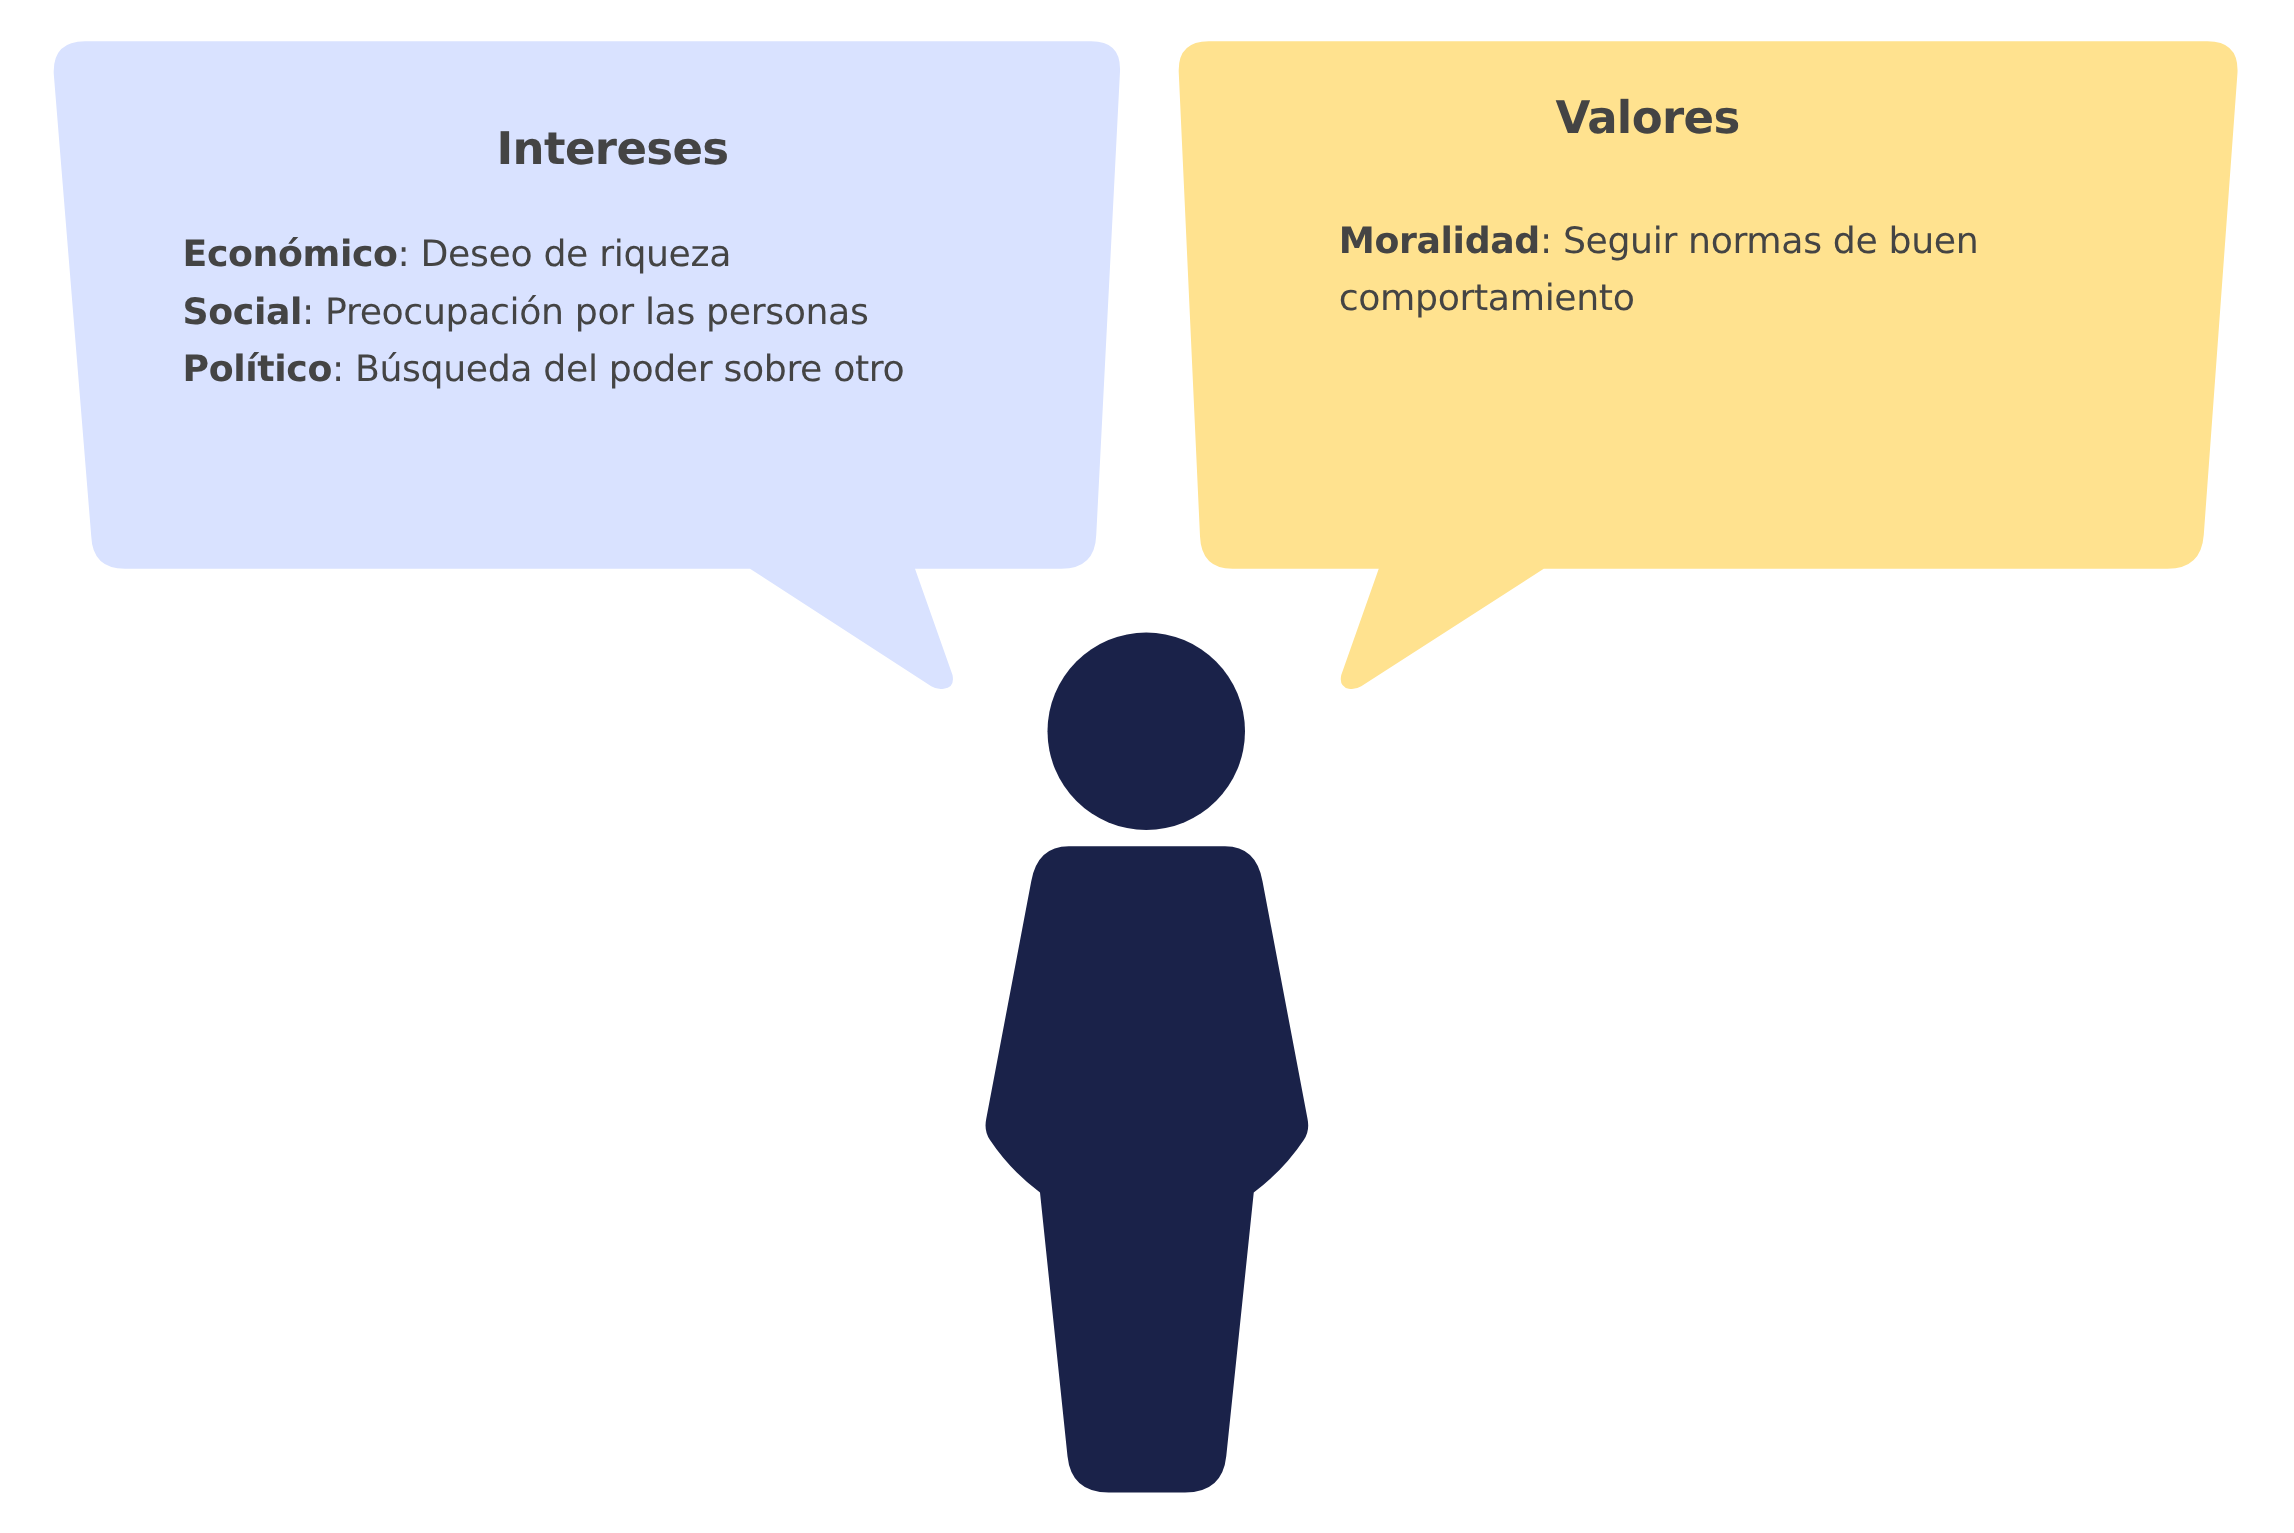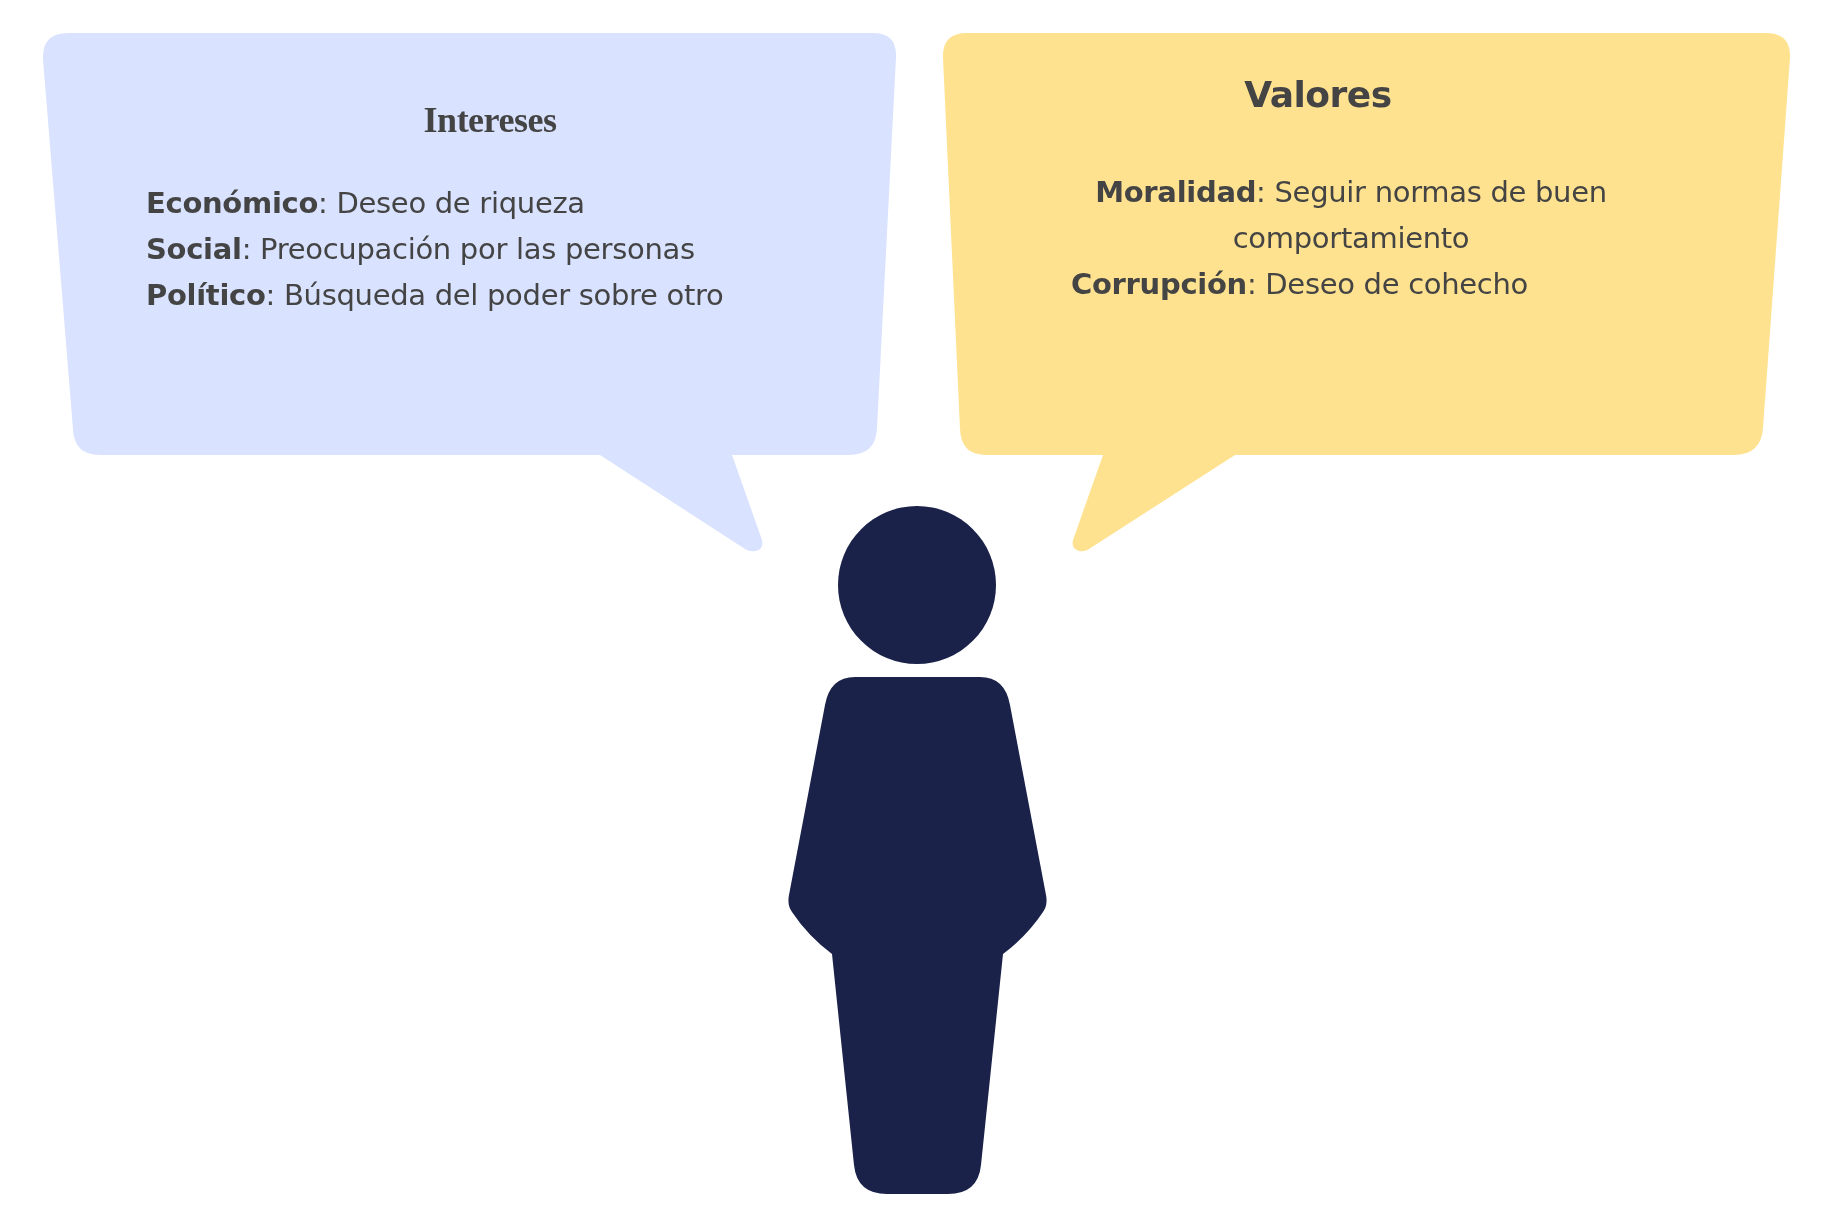--- a/index.html
+++ b/index.html
@@ -3,21 +3,21 @@
 <meta charset="utf-8">
 <style>
   html, body { margin: 0; padding: 0; background: #ffffff; }
   body { width: 1835px; height: 1226px; position: relative; overflow: hidden;
          font-family: "DejaVu Sans", "Liberation Sans", sans-serif; color: #444444; }
   svg.bg { position: absolute; left: 0; top: 0; }
   .title { position: absolute; font-weight: bold; font-size: 36px; line-height: 44px;
            text-align: center; color: #444444; letter-spacing: -0.5px; }
   .list { position: absolute; font-size: 29px; line-height: 46px; color: #444444; letter-spacing: -0.3px; }
   .list .row { white-space: nowrap; }
-  .list .row.wrap { white-space: normal; text-align: center; }
+  .list .row.wrap { white-space: normal; }
   .list b { font-weight: bold; }
 </style>
 </head>
 <body>
 
 <svg class="bg" width="1835" height="1226" viewBox="0 0 1835 1226">
 
   <path fill="#D9E2FF" d="M 68 33 L 873 33 Q 897 33 896 57 L 877 428 Q 876 455 849 455
            L 732 455 L 762 540 Q 764 550 755 551 Q 750 552 745 549
            L 600 455 L 100 455 Q 74 455 73 429 L 43 59 Q 42 33 68 33 Z"></path>
@@ -29,24 +29,23 @@
   <g fill="#1A2249">
     <circle cx="917" cy="585" r="79"></circle>
     <path d="M 855 677 L 980 677 Q 1005 677 1010 705
              L 1046 895 Q 1048 905 1043 912 Q 1027 936 1003 954
              L 981 1165 Q 978 1194 948 1194 L 887 1194 Q 857 1194 854 1165
              L 832 954 Q 808 936 792 912 Q 787 905 789 895
              L 825 705 Q 830 677 855 677 Z"></path>
   </g>
 </svg>
 
-<div class="title" style="left:340px; top:98px; width:300px;font-family:Liberation Serif, serif;">Intereses</div>
+<div class="title" style="left:340px; top:98px; width:300px;">Intereses</div>
 <div class="list" style="left:122px; top:180px; width:740px;margin-left:24px;">
   <div class="row"><b>Económico</b><span>: </span><span>Deseo de riqueza</span></div>
   <div class="row"><b>Social</b><span>: </span><span>Preocupación por las personas</span></div>
   <div class="row"><b>Político</b><span>: </span><span>Búsqueda del poder sobre otro</span></div>
 </div>
 
 <div class="title" style="left:1168px; top:73px; width:300px;">Valores</div>
 <div class="list" style="left:1071px; top:169px; width:600px;">
   <div class="row wrap" style="width:560px;"><b>Moralidad</b><span>: </span><span>Seguir normas de buen comportamiento</span></div>
-  <div class="row"><b>Corrupción</b><span>: </span><span>Deseo de cohecho</span></div>
 </div>
 
 </body></html>

